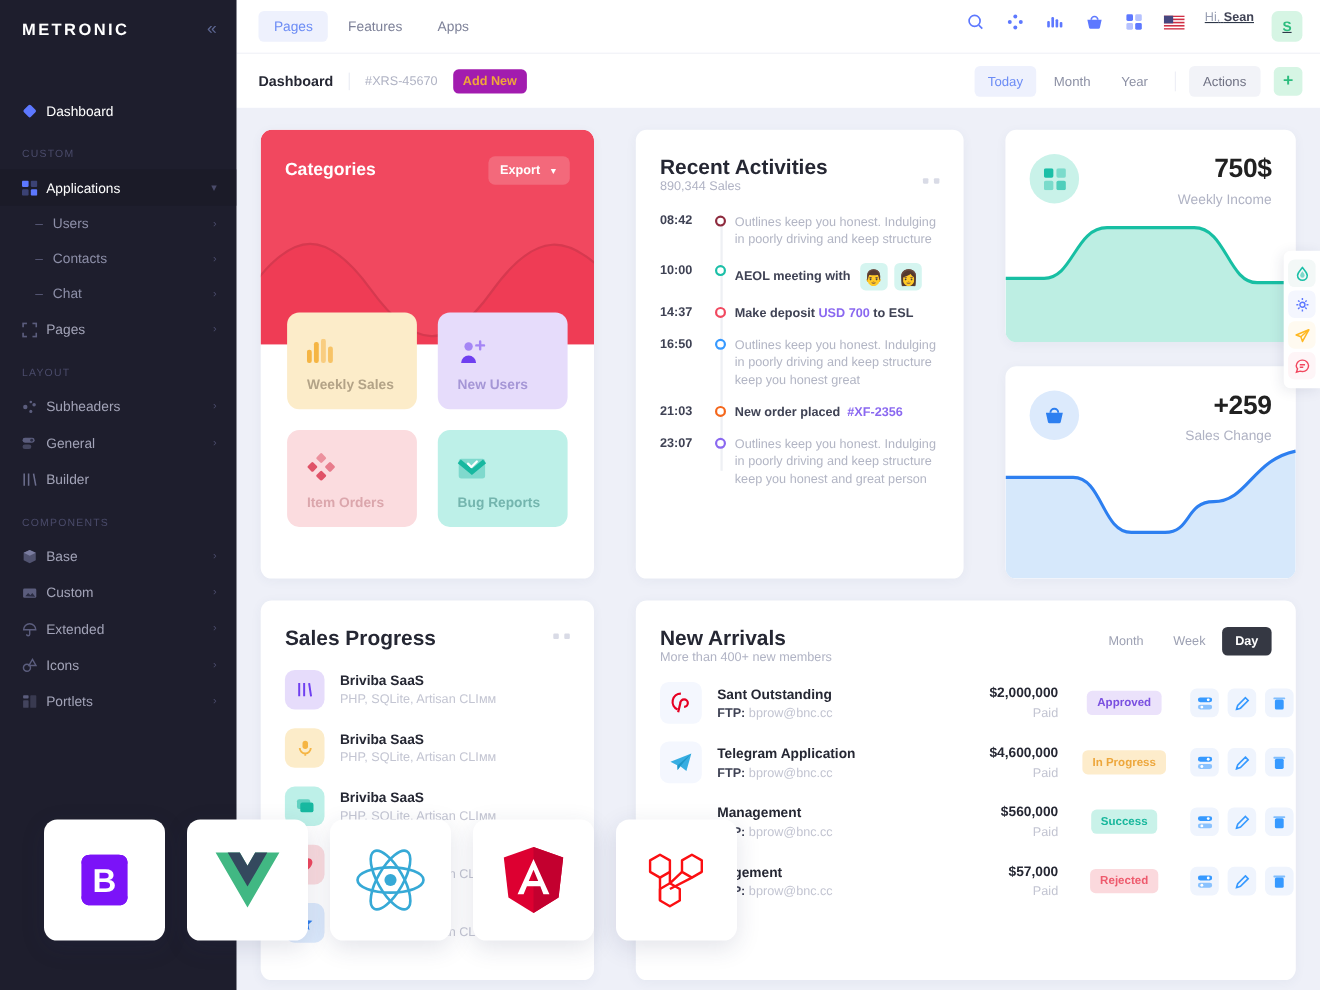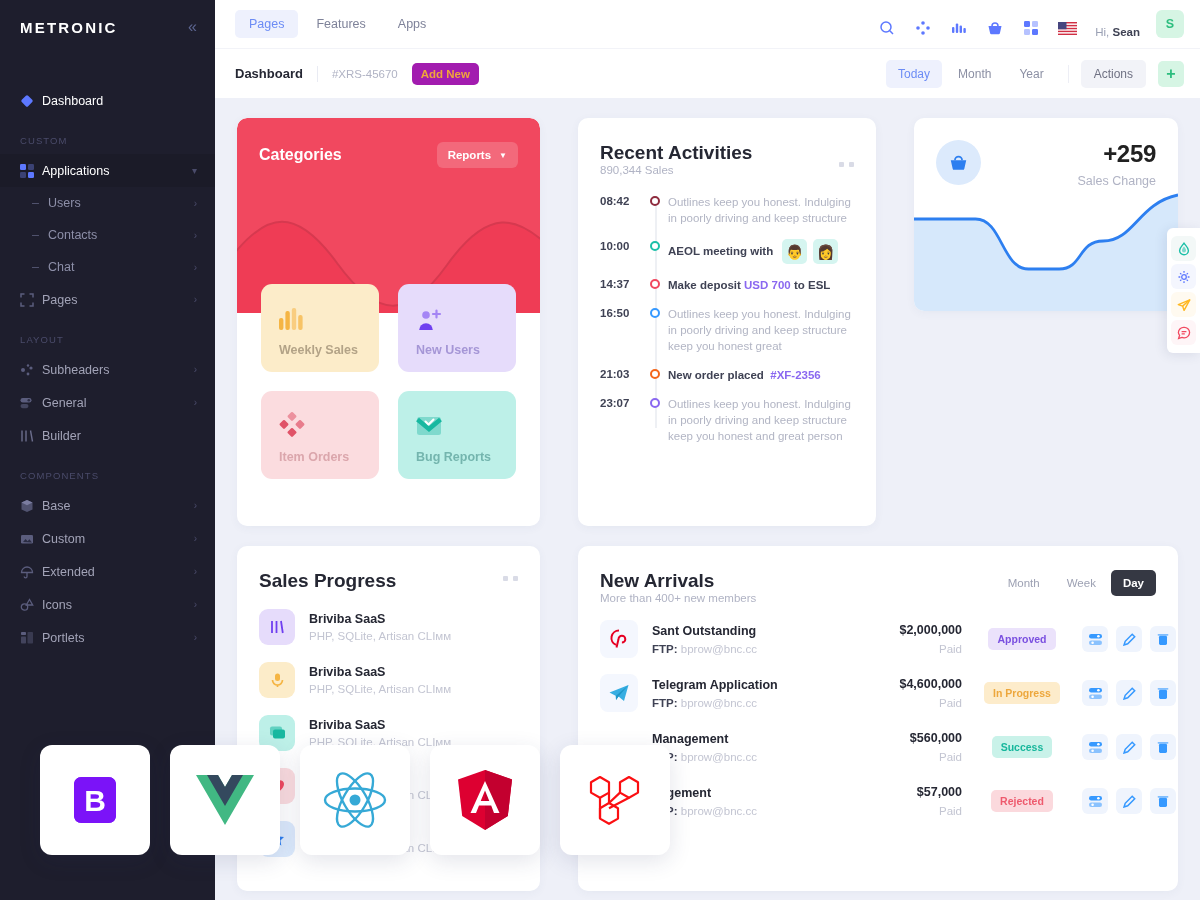--- a/index.html
+++ b/index.html
@@ -35,21 +35,21 @@
   .nav-sub .dash { width: 16px; color: #595b78; }
   .nav-sub .nav-label { flex: 1; }
 
   
   .main { flex: 1; display: flex; flex-direction: column; min-width: 0; background: #eef0f8; }
 
   .topbar { height: 48px; background: #fff; display: flex; align-items: center; padding: 0 16px 0 20px; }
   .tabs { display: flex; gap: 4px; }
   .tab { font-size: 12.5px; color: #7e8299; padding: 7px 14px; border-radius: 5px; cursor: pointer; }
   .tab.active { background: #eef1fd; color: #6c8cf5; font-weight: 500; }
-  .topbar-right { margin-left: auto; display: flex; align-items: flex-end; gap: 16px; }
+  .topbar-right { margin-left: auto; display: flex; align-items: flex-start; gap: 16px; text-decoration: underline; }
   .tico { width: 20px; height: 20px; display: flex; align-items: center; justify-content: center; cursor: pointer; }
   .greet { font-size: 11.5px; color: #9aa0b4; margin-left: 2px; }
   .greet b { color: #3f4254; font-weight: 700; }
   .avatar { width: 28px; height: 28px; border-radius: 6px; background: #d6f5e4; color: #2cbd7e; font-size: 12.5px;
             font-weight: 600; display: flex; align-items: center; justify-content: center; cursor: pointer; }
 
   .subbar { height: 50px; background: #fff; border-top: 1px solid #f2f3f8; display: flex; align-items: center; padding: 0 16px 0 20px; }
   .crumb-title { font-size: 13px; font-weight: 700; color: #252733; }
   .crumb-div { width: 1px; height: 16px; background: #e9ebf3; margin: 0 14px; }
   .crumb-code { font-size: 11.5px; color: #b0b3c4; }
@@ -387,21 +387,21 @@
         <div class="card cat-wrap">
           <div class="cat-red">
             <svg class="wave" viewBox="0 0 330 130" preserveAspectRatio="none">
               <path d="M0 60 C 40 5, 70 5, 110 60 S 180 118, 220 62 S 290 8, 330 52 L330 130 L0 130 Z" fill="#ef3c55"></path>
               <path d="M0 60 C 40 5, 70 5, 110 60 S 180 118, 220 62 S 290 8, 330 52" fill="none" stroke="#d6394f" stroke-width="2"></path>
             </svg>
           </div>
           <div class="cat-head">
             <span class="cat-title">Categories</span>
             <span class="export-btn">
-              <span>Reports</span>
+              <span>Export</span>
               <span style="font-size:8px;">▼</span>
             </span>
           </div>
           <div class="tiles">
 
             <div class="tile" style="background:#fcecc9;">
               <span class="tile-ico">
                 <svg width="26" height="22" viewBox="0 0 26 22" fill="#f5b544">
                   <rect x="0" y="10" width="4.4" height="12" rx="2"></rect>
                     <rect x="6.4" y="3" width="4.4" height="19" rx="2"></rect>
@@ -510,20 +510,40 @@
               <span class="tl-bullet">
                   <span style="border-color:#8a68f0;"></span>
                 </span>
               <span class="tl-text">Outlines keep you honest. Indulging in poorly driving and keep structure keep you honest and great person</span>
             </div>
           </div>
         </div>
 
         <div class="stat-col">
 
+          <div class="card stat">
+            <div class="stat-top">
+              <span class="stat-ico" style="background:#c9f2e9;">
+                <svg width="20" height="20" viewBox="0 0 20 20" fill="#1bbfa7">
+                  <rect x="0" y="0" width="8.6" height="8.6" rx="1.6"></rect>
+                    <rect x="11.4" y="0" width="8.6" height="8.6" rx="1.6" opacity=".45"></rect>
+                  <rect x="0" y="11.4" width="8.6" height="8.6" rx="1.6" opacity=".45"></rect>
+                    <rect x="11.4" y="11.4" width="8.6" height="8.6" rx="1.6" opacity=".7"></rect>
+                </svg>
+              </span>
+              <span>
+                <span class="stat-val" style="display:block;">750$</span>
+                <span class="stat-lbl" style="display:block;">Weekly Income</span>
+              </span>
+            </div>
+            <svg class="spark" viewBox="0 0 300 120" preserveAspectRatio="none">
+              <path d="M0 62 L40 62 C70 62, 72 16, 105 16 L195 16 C228 16, 230 66, 260 66 L300 66 L300 120 L0 120 Z" fill="#bdeee3"></path>
+              <path d="M0 62 L40 62 C70 62, 72 16, 105 16 L195 16 C228 16, 230 66, 260 66 L300 66" fill="none" stroke="#17bfa3" stroke-width="3"></path>
+            </svg>
+          </div>
 
           <div class="card stat">
             <div class="stat-top">
               <span class="stat-ico" style="background:#dceafc;">
                 <svg width="19" height="19" viewBox="0 0 16 16" fill="#2d7ff0">
                     <path d="M1.5 6h13l-1.6 7.2a1.3 1.3 0 01-1.3 1H4.4a1.3 1.3 0 01-1.3-1z"></path>
                     <path d="M5 6a3 3 0 016 0" fill="none" stroke="#2d7ff0" stroke-width="1.5"></path>
                   </svg>
               </span>
               <span>

